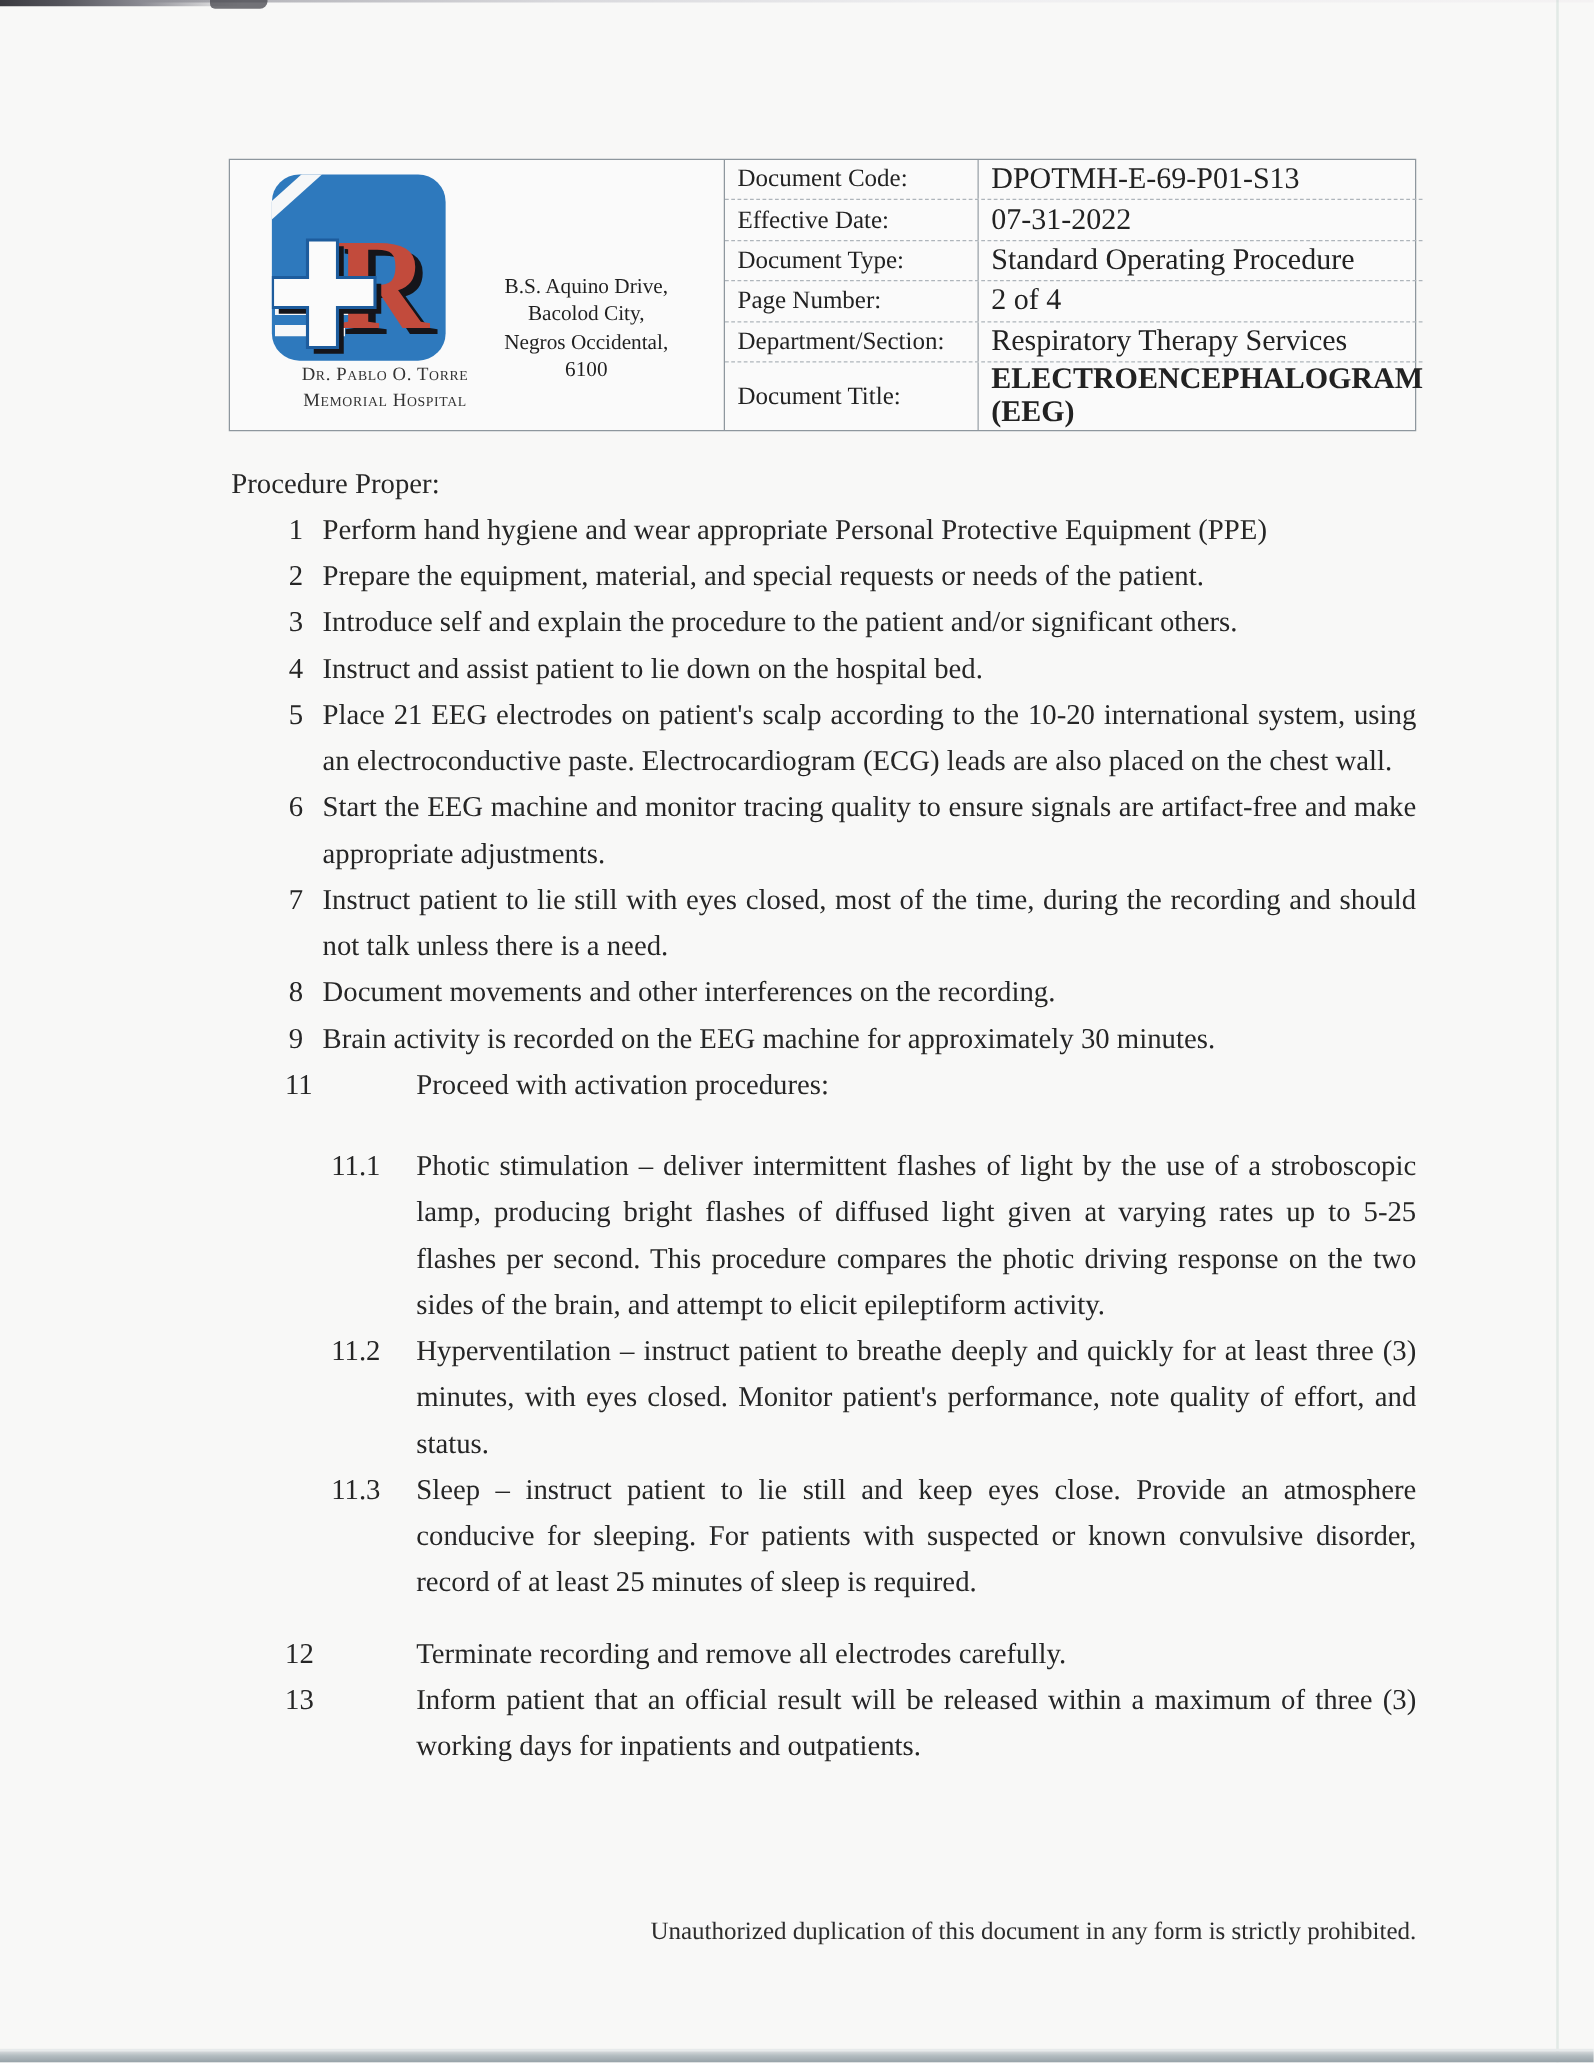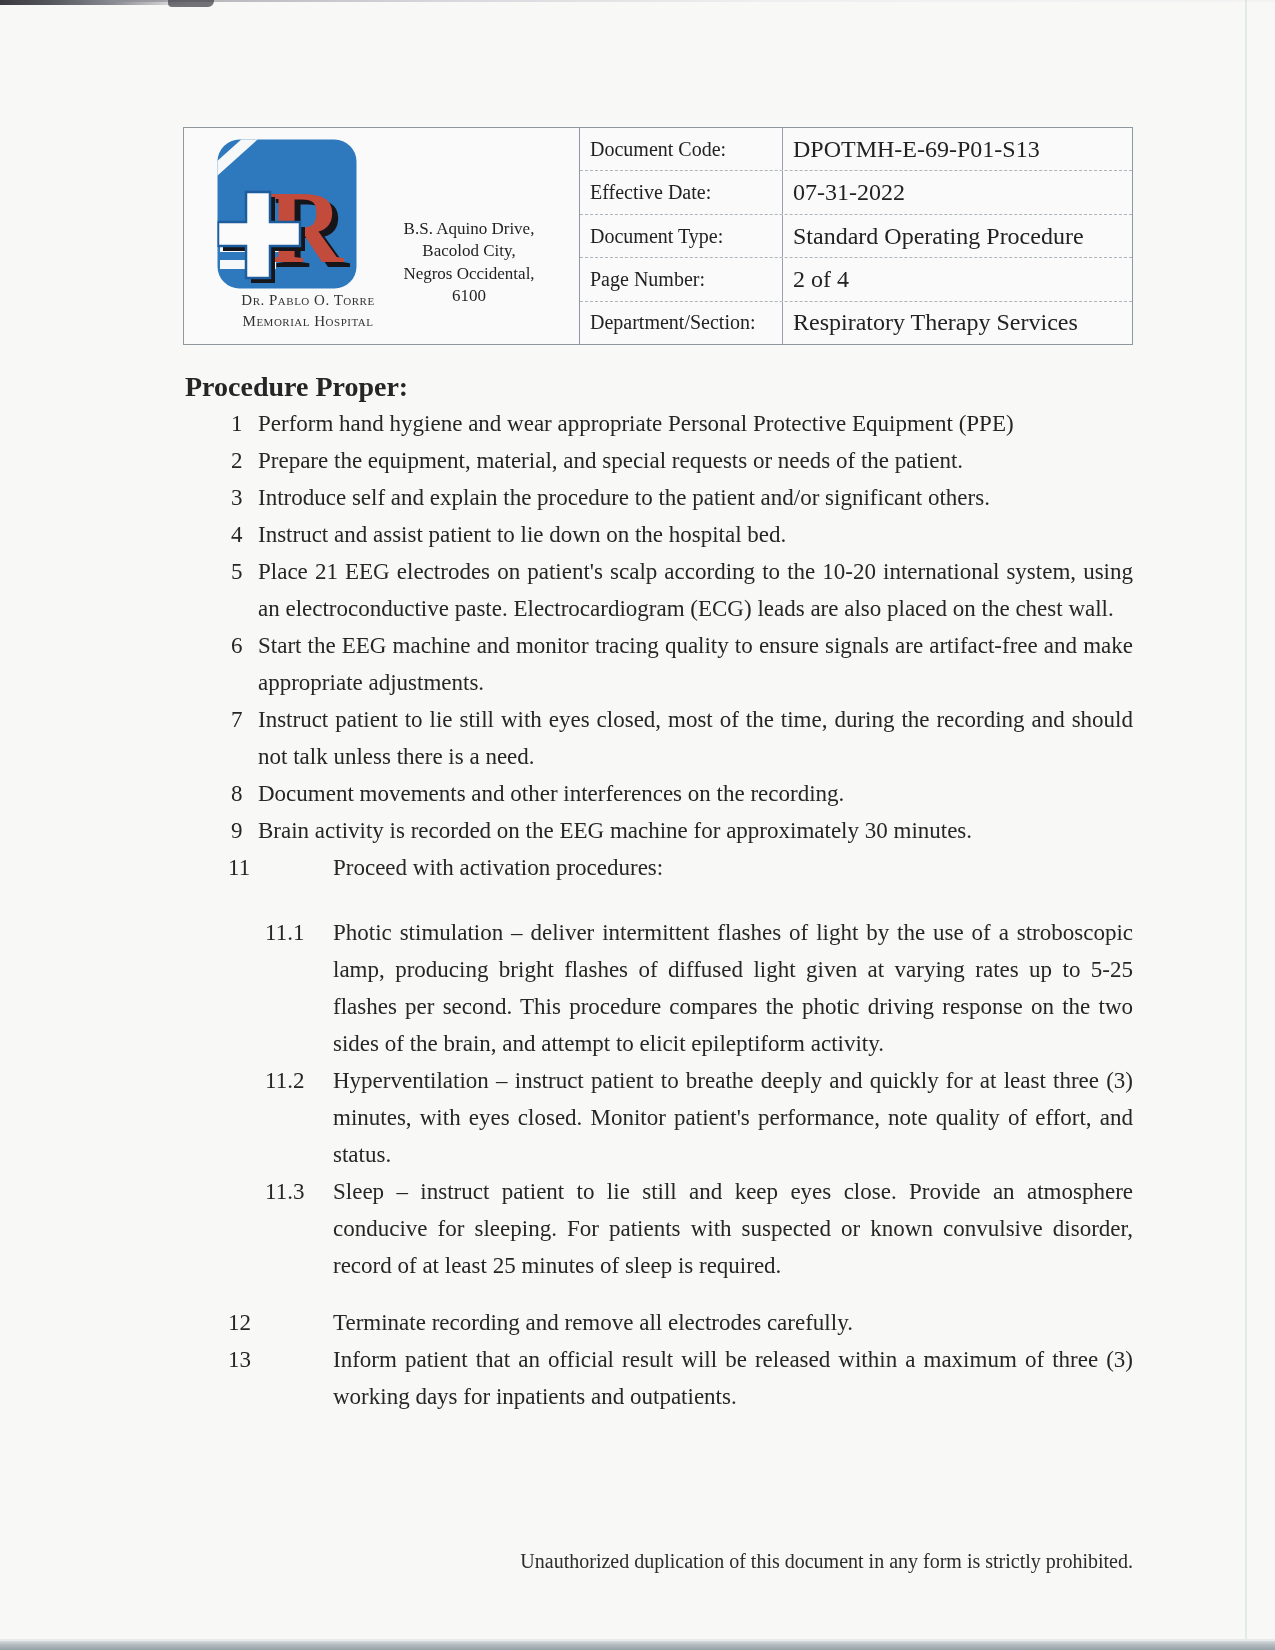--- a/index.html
+++ b/index.html
@@ -32,32 +32,32 @@
   .hdr-table{flex:1;display:flex;flex-direction:column;border-left:1px solid #8e979e;}
   .trow{flex:1;display:flex;border-bottom:1px dashed #aeb5bb;}
   .trow:last-child{border-bottom:none;}
   .tlabel{flex:0 0 192px;border-right:1px solid #99a1a8;display:flex;align-items:center;
     padding-left:10px;font-size:20px;color:#222;}
   .tvalue{flex:1;display:flex;align-items:center;padding-left:10px;font-size:24px;color:#222;}
   .tvalue.bold{font-weight:bold;}
 
   
   .doc-body{position:absolute;left:185px;top:368px;width:948px;font-size:23px;line-height:37px;}
-  .sec-title{font-weight:bold;font-size:28px;}
+  .sec-title{font-weight:normal;font-size:23px;}
   .row{display:flex;}
   .num{flex:0 0 73px;padding-left:46px;box-sizing:border-box;}
   .row.w .num{flex:0 0 148px;padding-left:43px;}
   .row.sub .num{flex:0 0 148px;padding-left:80px;}
   .txt{flex:1;text-align:justify;}
   .gap-a{margin-top:28px;}
   .gap-b{margin-top:20px;}
 
   
   .doc-footer{position:absolute;left:185px;top:1534px;width:948px;text-align:right;
-    font-size:20px;color:#2c2c2c;margin-top:16px;}
+    font-size:20px;color:#2c2c2c;}
 </style>
 </head>
 <body>
 
 <div class="scan-top"></div>
 <div class="scan-top-dark"></div>
 <div class="scan-top-blob"></div>
 <div class="scan-right-streak"></div>
 <div class="scan-bottom-edge"></div>
 <div class="scan-bottom"></div>
@@ -112,20 +112,24 @@
       <div class="tlabel">Document Type:</div>
       <div class="tvalue">Standard Operating Procedure</div>
     </div>
     <div class="trow">
       <div class="tlabel">Page Number:</div>
       <div class="tvalue">2 of 4</div>
     </div>
     <div class="trow">
       <div class="tlabel">Department/Section:</div>
       <div class="tvalue">Respiratory Therapy Services</div>
+    </div>
+    <div class="trow">
+      <div class="tlabel">Document Title:</div>
+      <div class="tvalue bold">ELECTROENCEPHALOGRAM (EEG)</div>
     </div>
   </div>
 </div>
 
 <div class="doc-body">
   <div class="sec-title">Procedure Proper:</div>
 
   <div class="row">
     <span class="num">1</span>
     <span class="txt">Perform hand hygiene and wear appropriate Personal Protective Equipment (PPE)</span>

